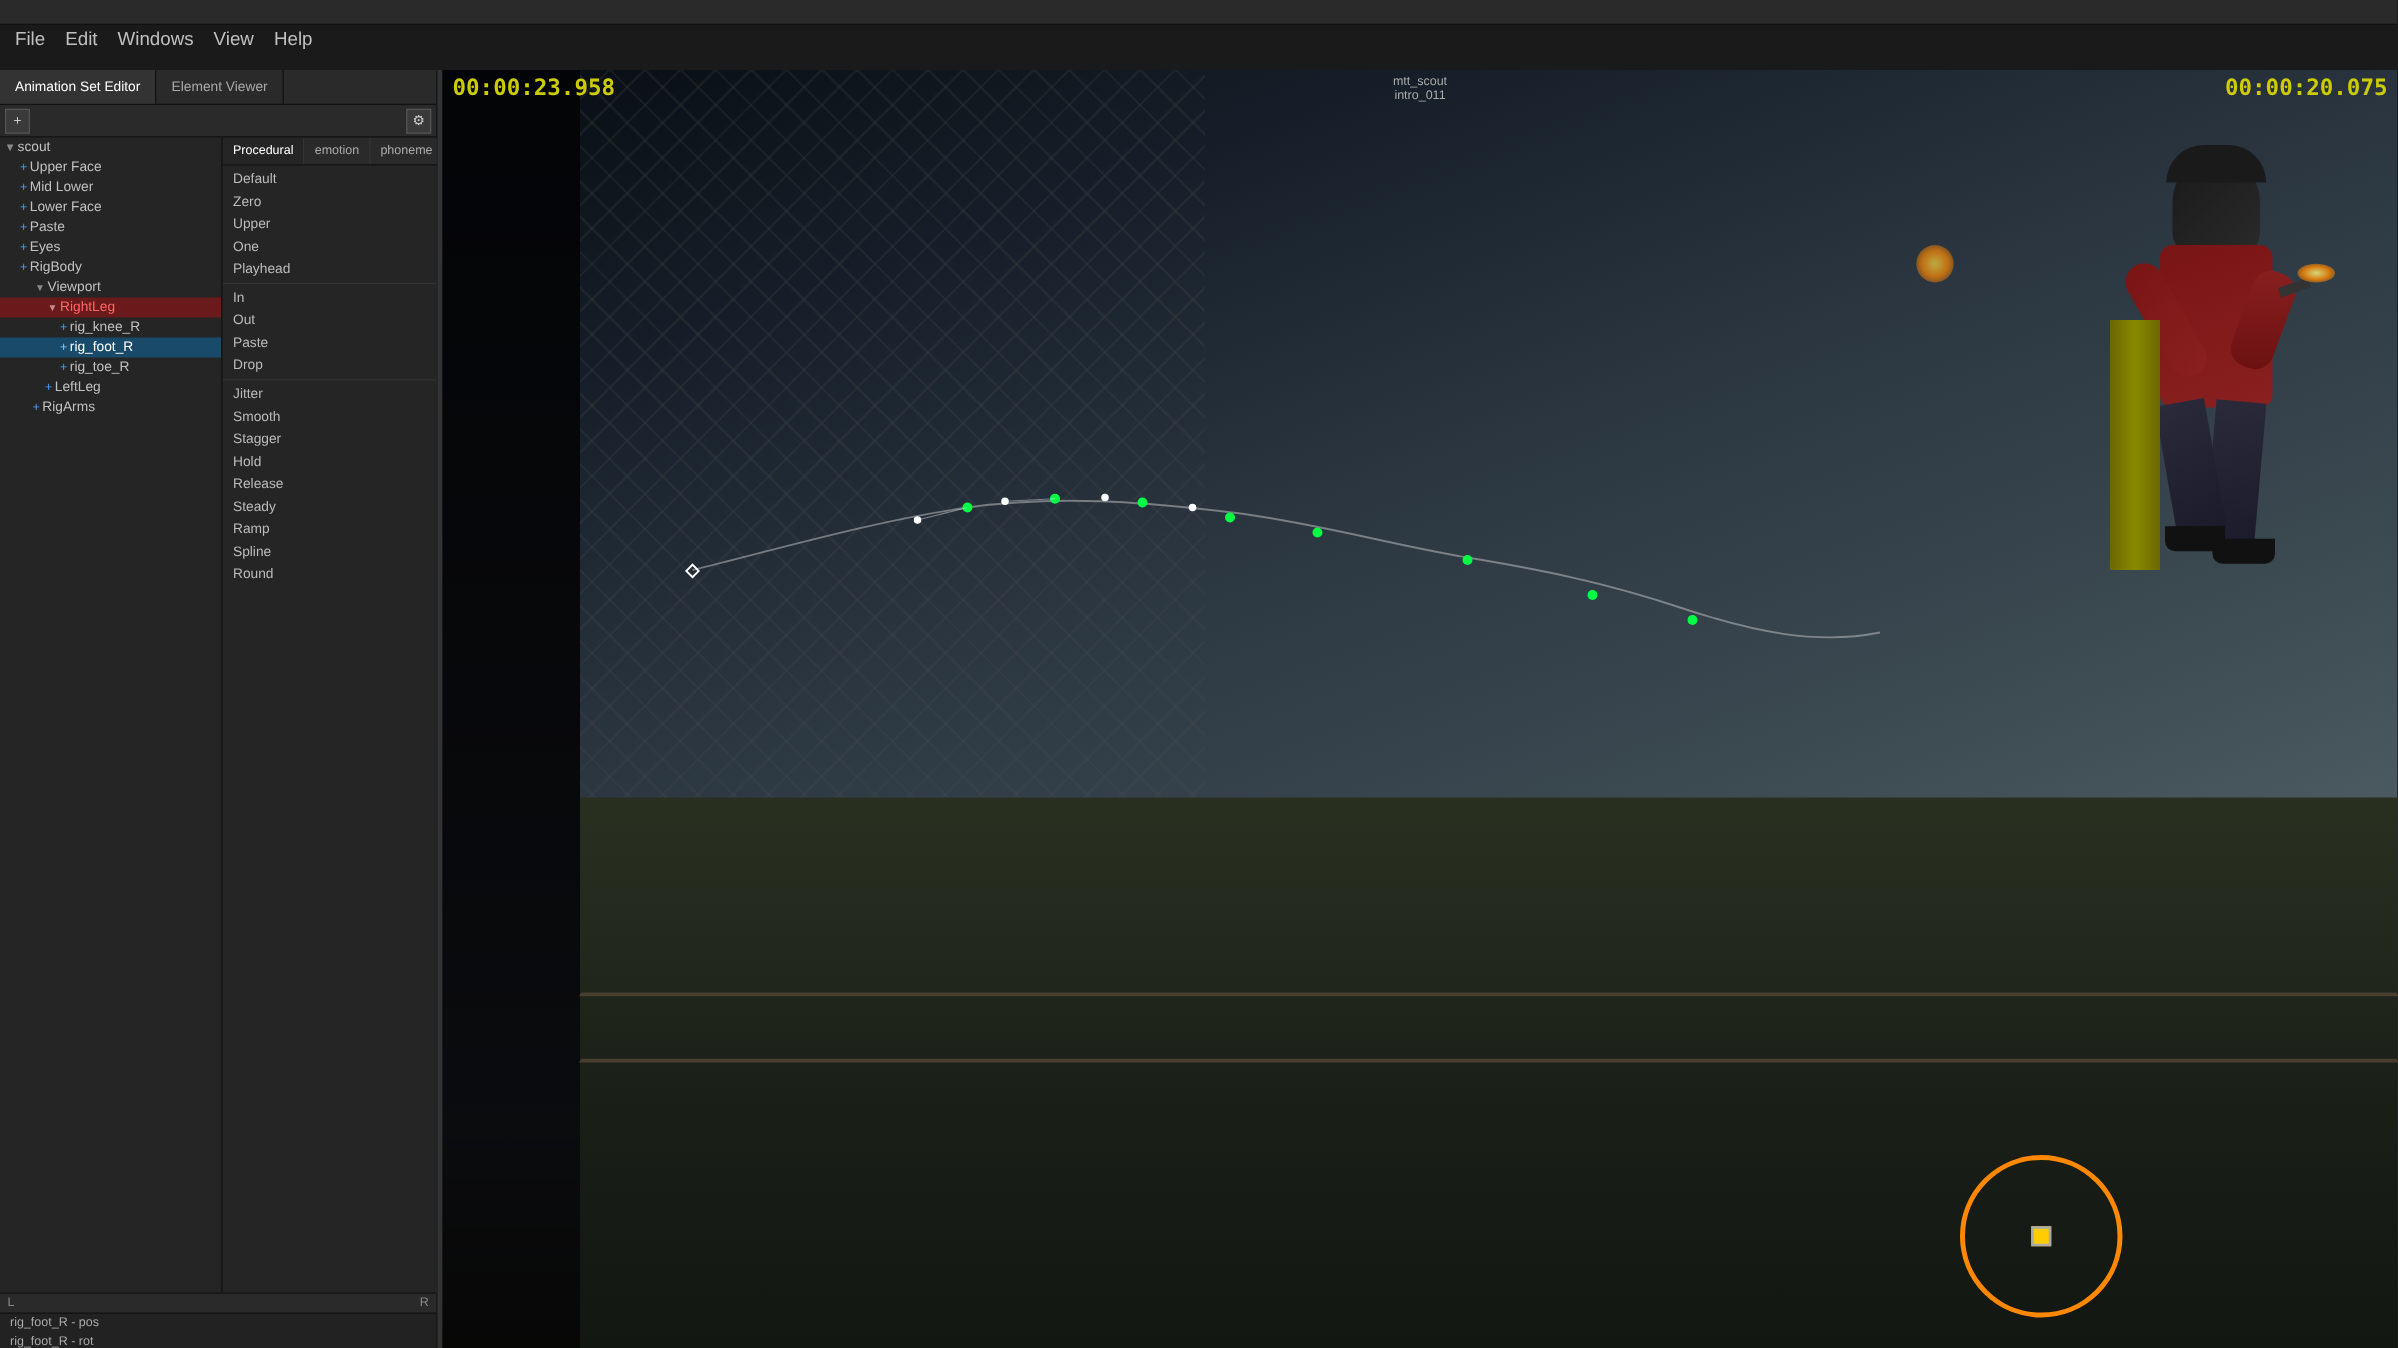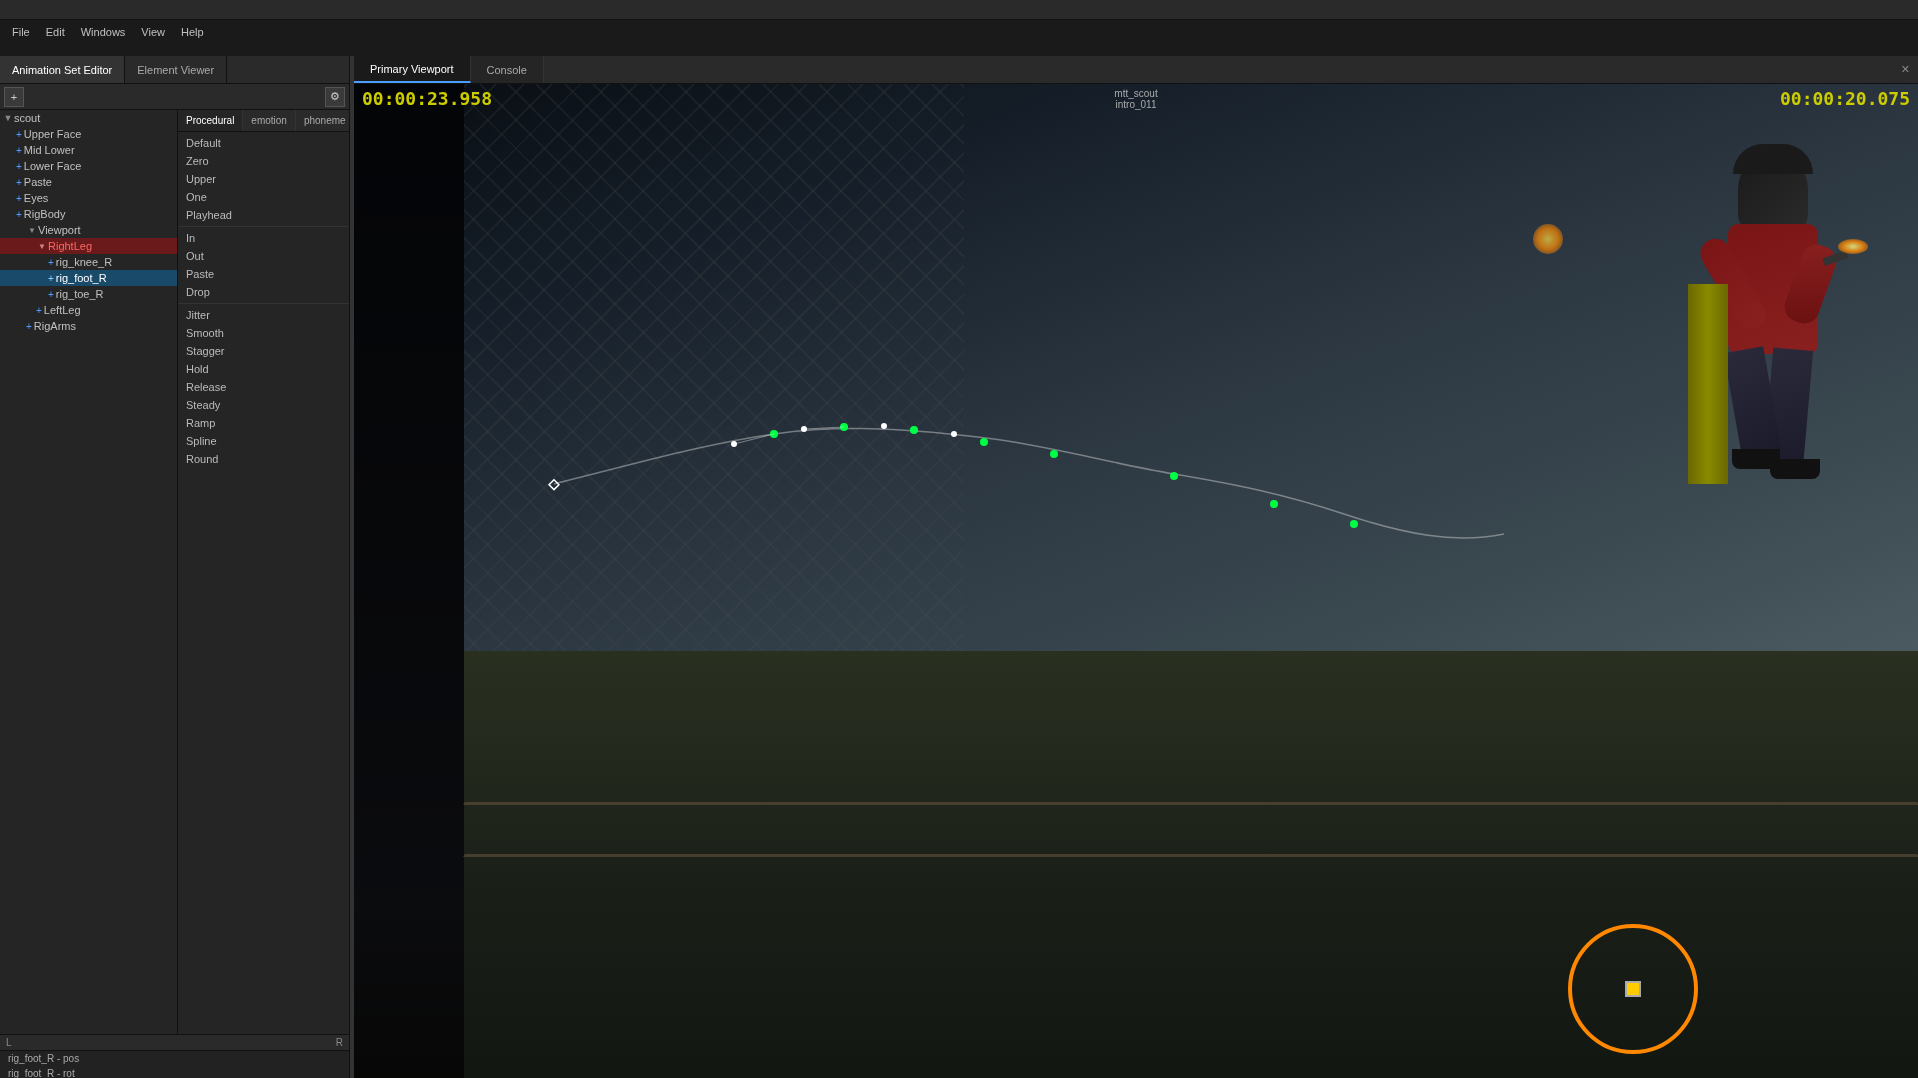--- a/index.html
+++ b/index.html
@@ -20,21 +20,21 @@
       background: #2a2a2a;
       display: flex;
       align-items: center;
       padding: 0 4px;
       border-bottom: 1px solid #111;
     }
     .menu-item {
       padding: 0 8px;
       cursor: pointer;
       color: #c0c0c0;
-      font-size: 11px;
+      font-size: 15px;
       margin-top: 44px;
     }
 
     
     #main-layout {
       display: flex;
       width: 100%;
       height: calc(100% - 20px);
       margin-top: 36px;
     }
@@ -551,29 +551,20 @@
         <span>rig_foot_R - rot</span>
       </div>
     </div>
 
   </div>
 
   <div class="v-divider"></div>
 
   <div id="right-panel">
 
-    <div id="top-tabs">
-      <div class="top-tab active">
-        <span>Primary Viewport</span>
-      </div>
-      <div class="top-tab">
-        <span>Console</span>
-      </div>
-      <div id="close-btn">✕</div>
-    </div>
 
     <div id="viewport">
 
       <div id="viewport-header">
         <span class="timecode">00:00:23.958</span>
         <div id="scene-label">
           <div>mtt_scout</div>
           <div>intro_011</div>
         </div>
         <span class="timecode-right">00:00:20.075</span>

